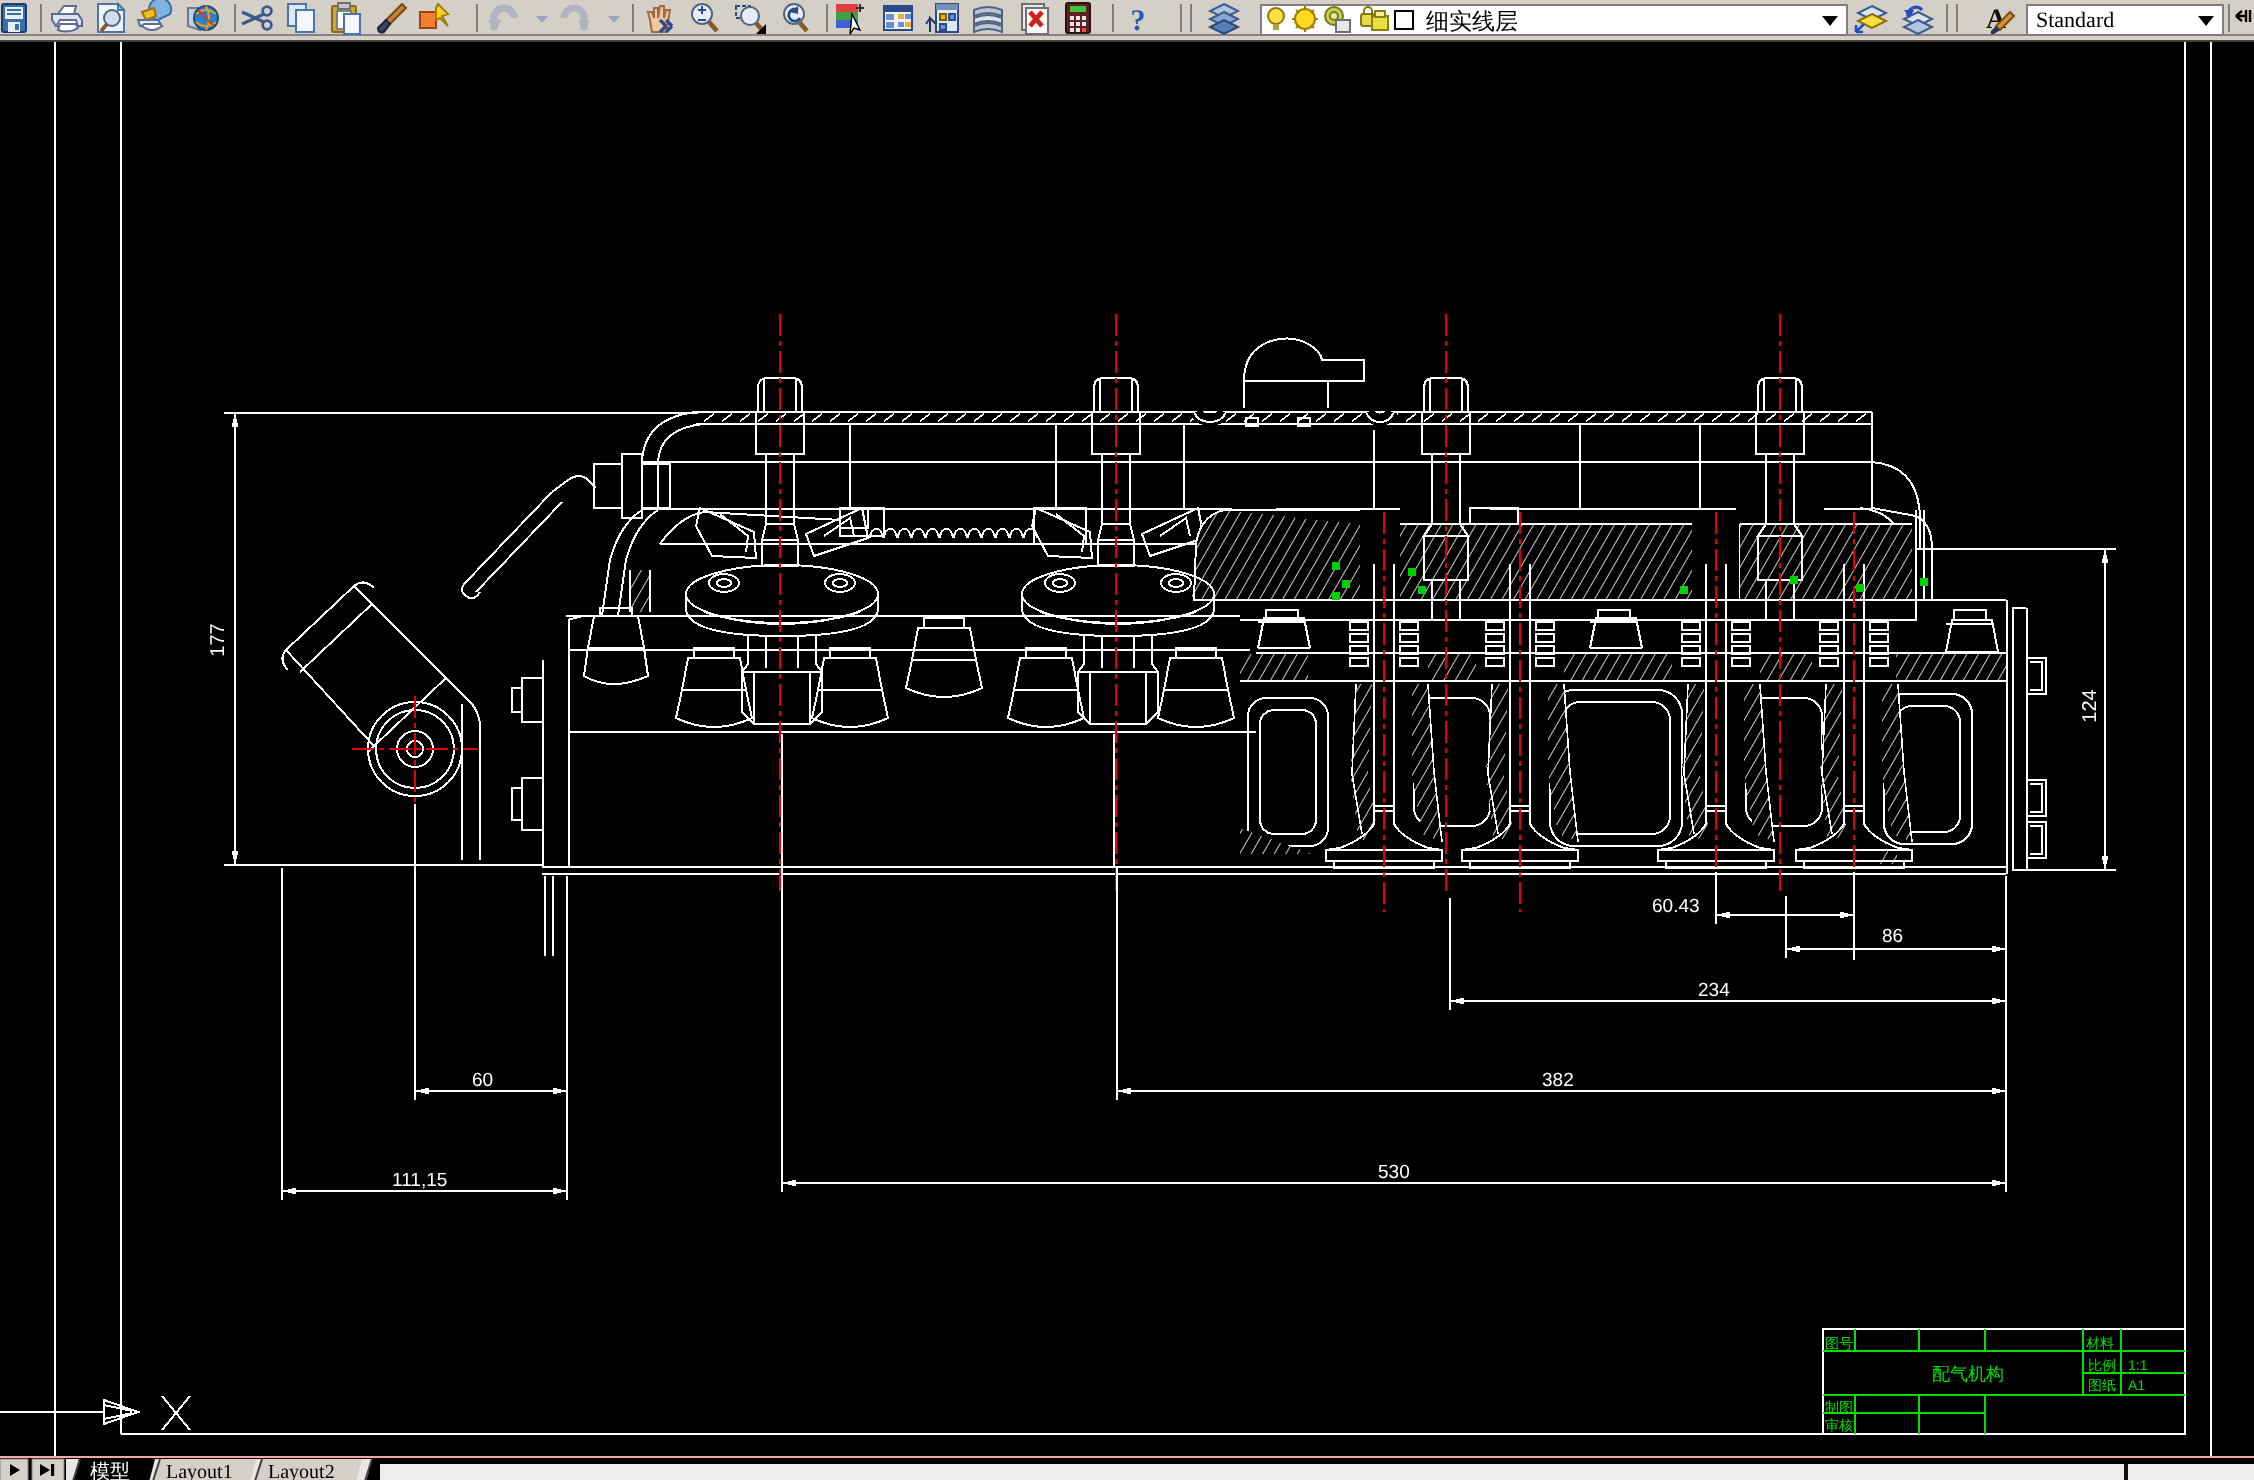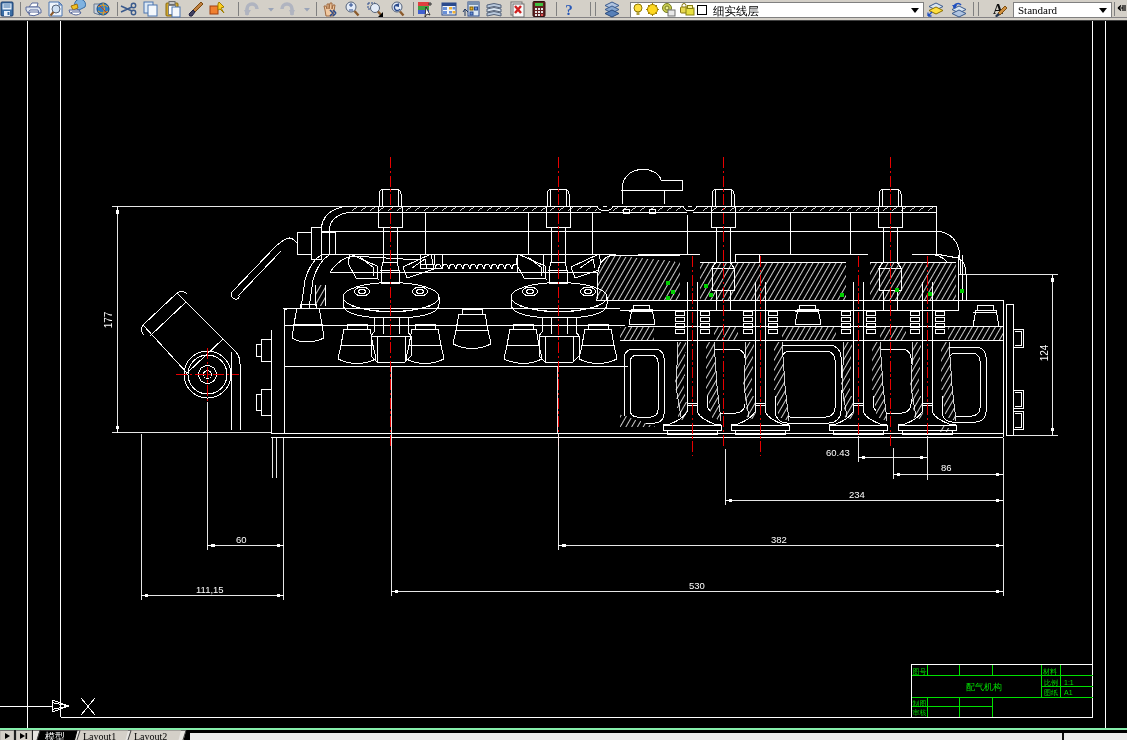--- a/index.html
+++ b/index.html
@@ -1,21 +1,21 @@
 <!DOCTYPE html>
 <html><head>
 <meta charset="utf-8">
 <style>
   html,body{margin:0;padding:0;width:1127px;height:740px;background:#000;overflow:hidden;
     font-family:"Liberation Sans", sans-serif;}
   #root{position:absolute;left:0;top:0;width:1127px;height:740px;}
   #toolbar{position:absolute;left:0;top:0;width:1127px;height:21px;background:#d4d0c8;
     border-bottom:1px solid #808080;}
   #canvas{position:absolute;left:0;top:21px;width:1127px;height:707px;background:#000;}
-  #tabbar{position:absolute;left:0;top:728px;width:1127px;height:12px;background:#86efac;}
+  #tabbar{position:absolute;left:0;top:728px;width:1127px;height:12px;background:#fca5a5;}
 </style>
 </head>
 <body>
 <div id="root">
   <div id="toolbar">
     <svg width="1127" height="21">
       <rect width="1127" height="21" fill="#d4d0c8"></rect>
       <line x1="0" y1="17.5" x2="1127" y2="17.5" stroke="#848284"></line>
       <line x1="0" y1="20.5" x2="1127" y2="20.5" stroke="#404040"></line>
 

